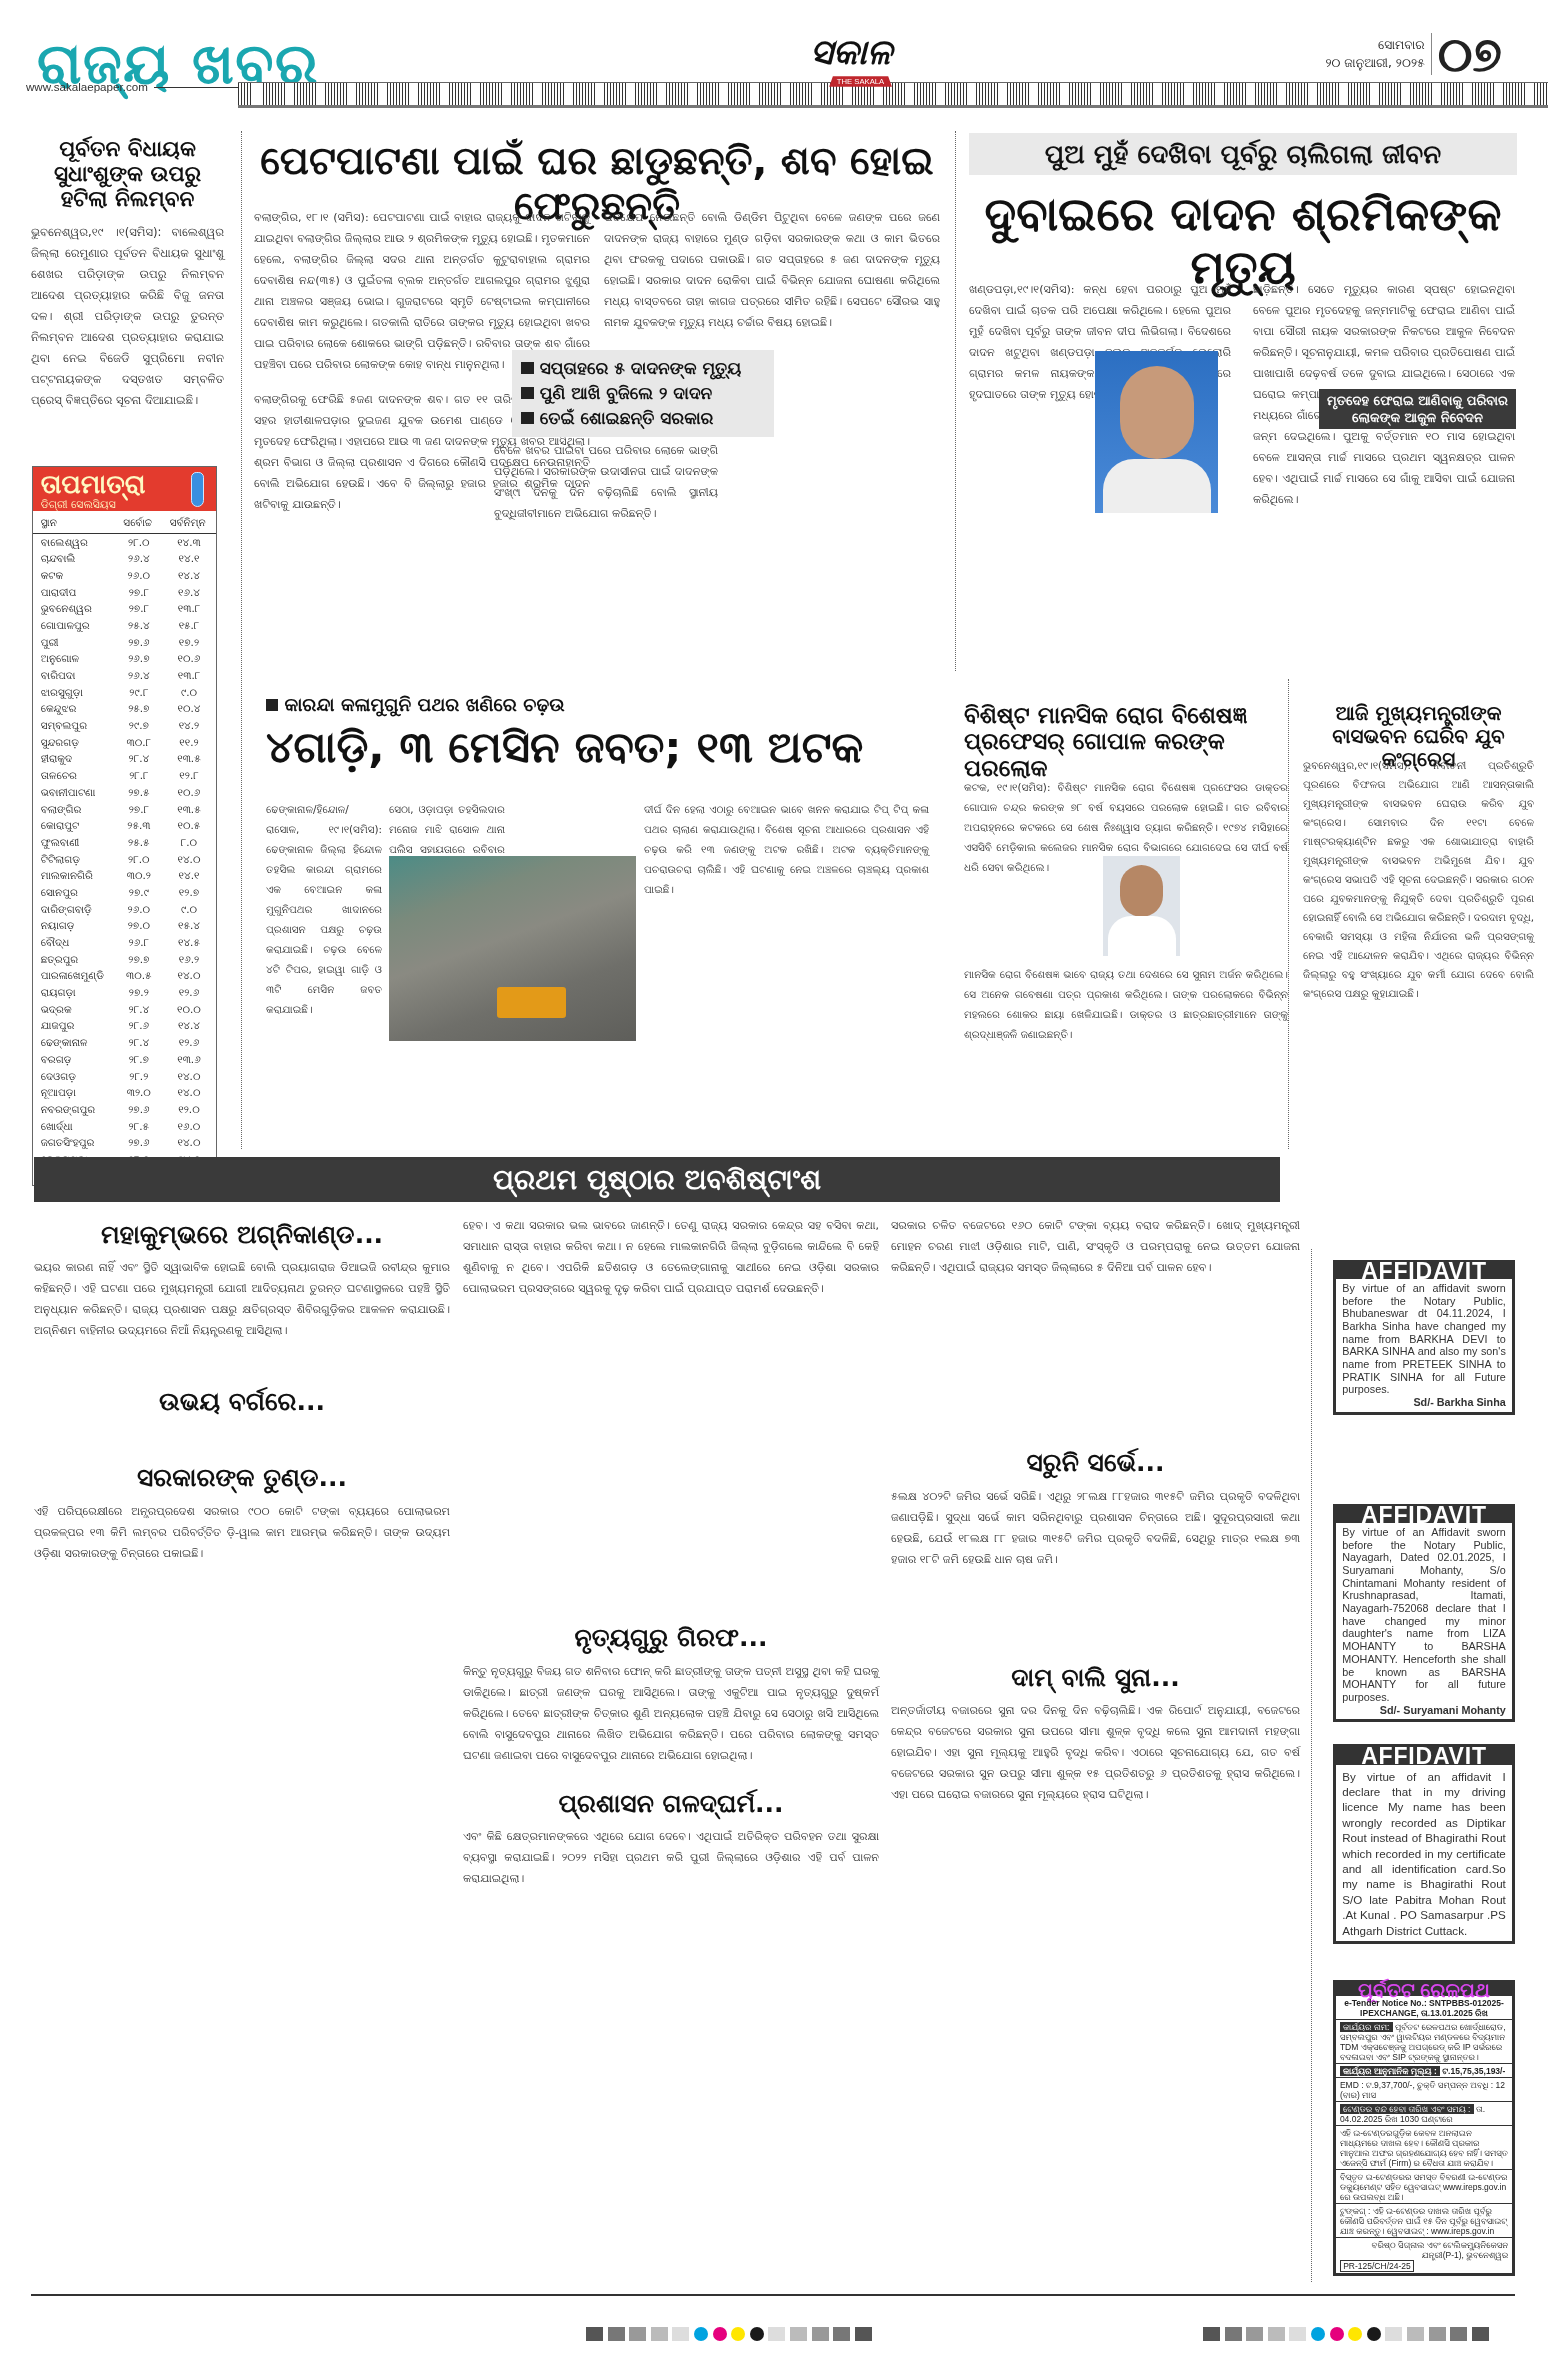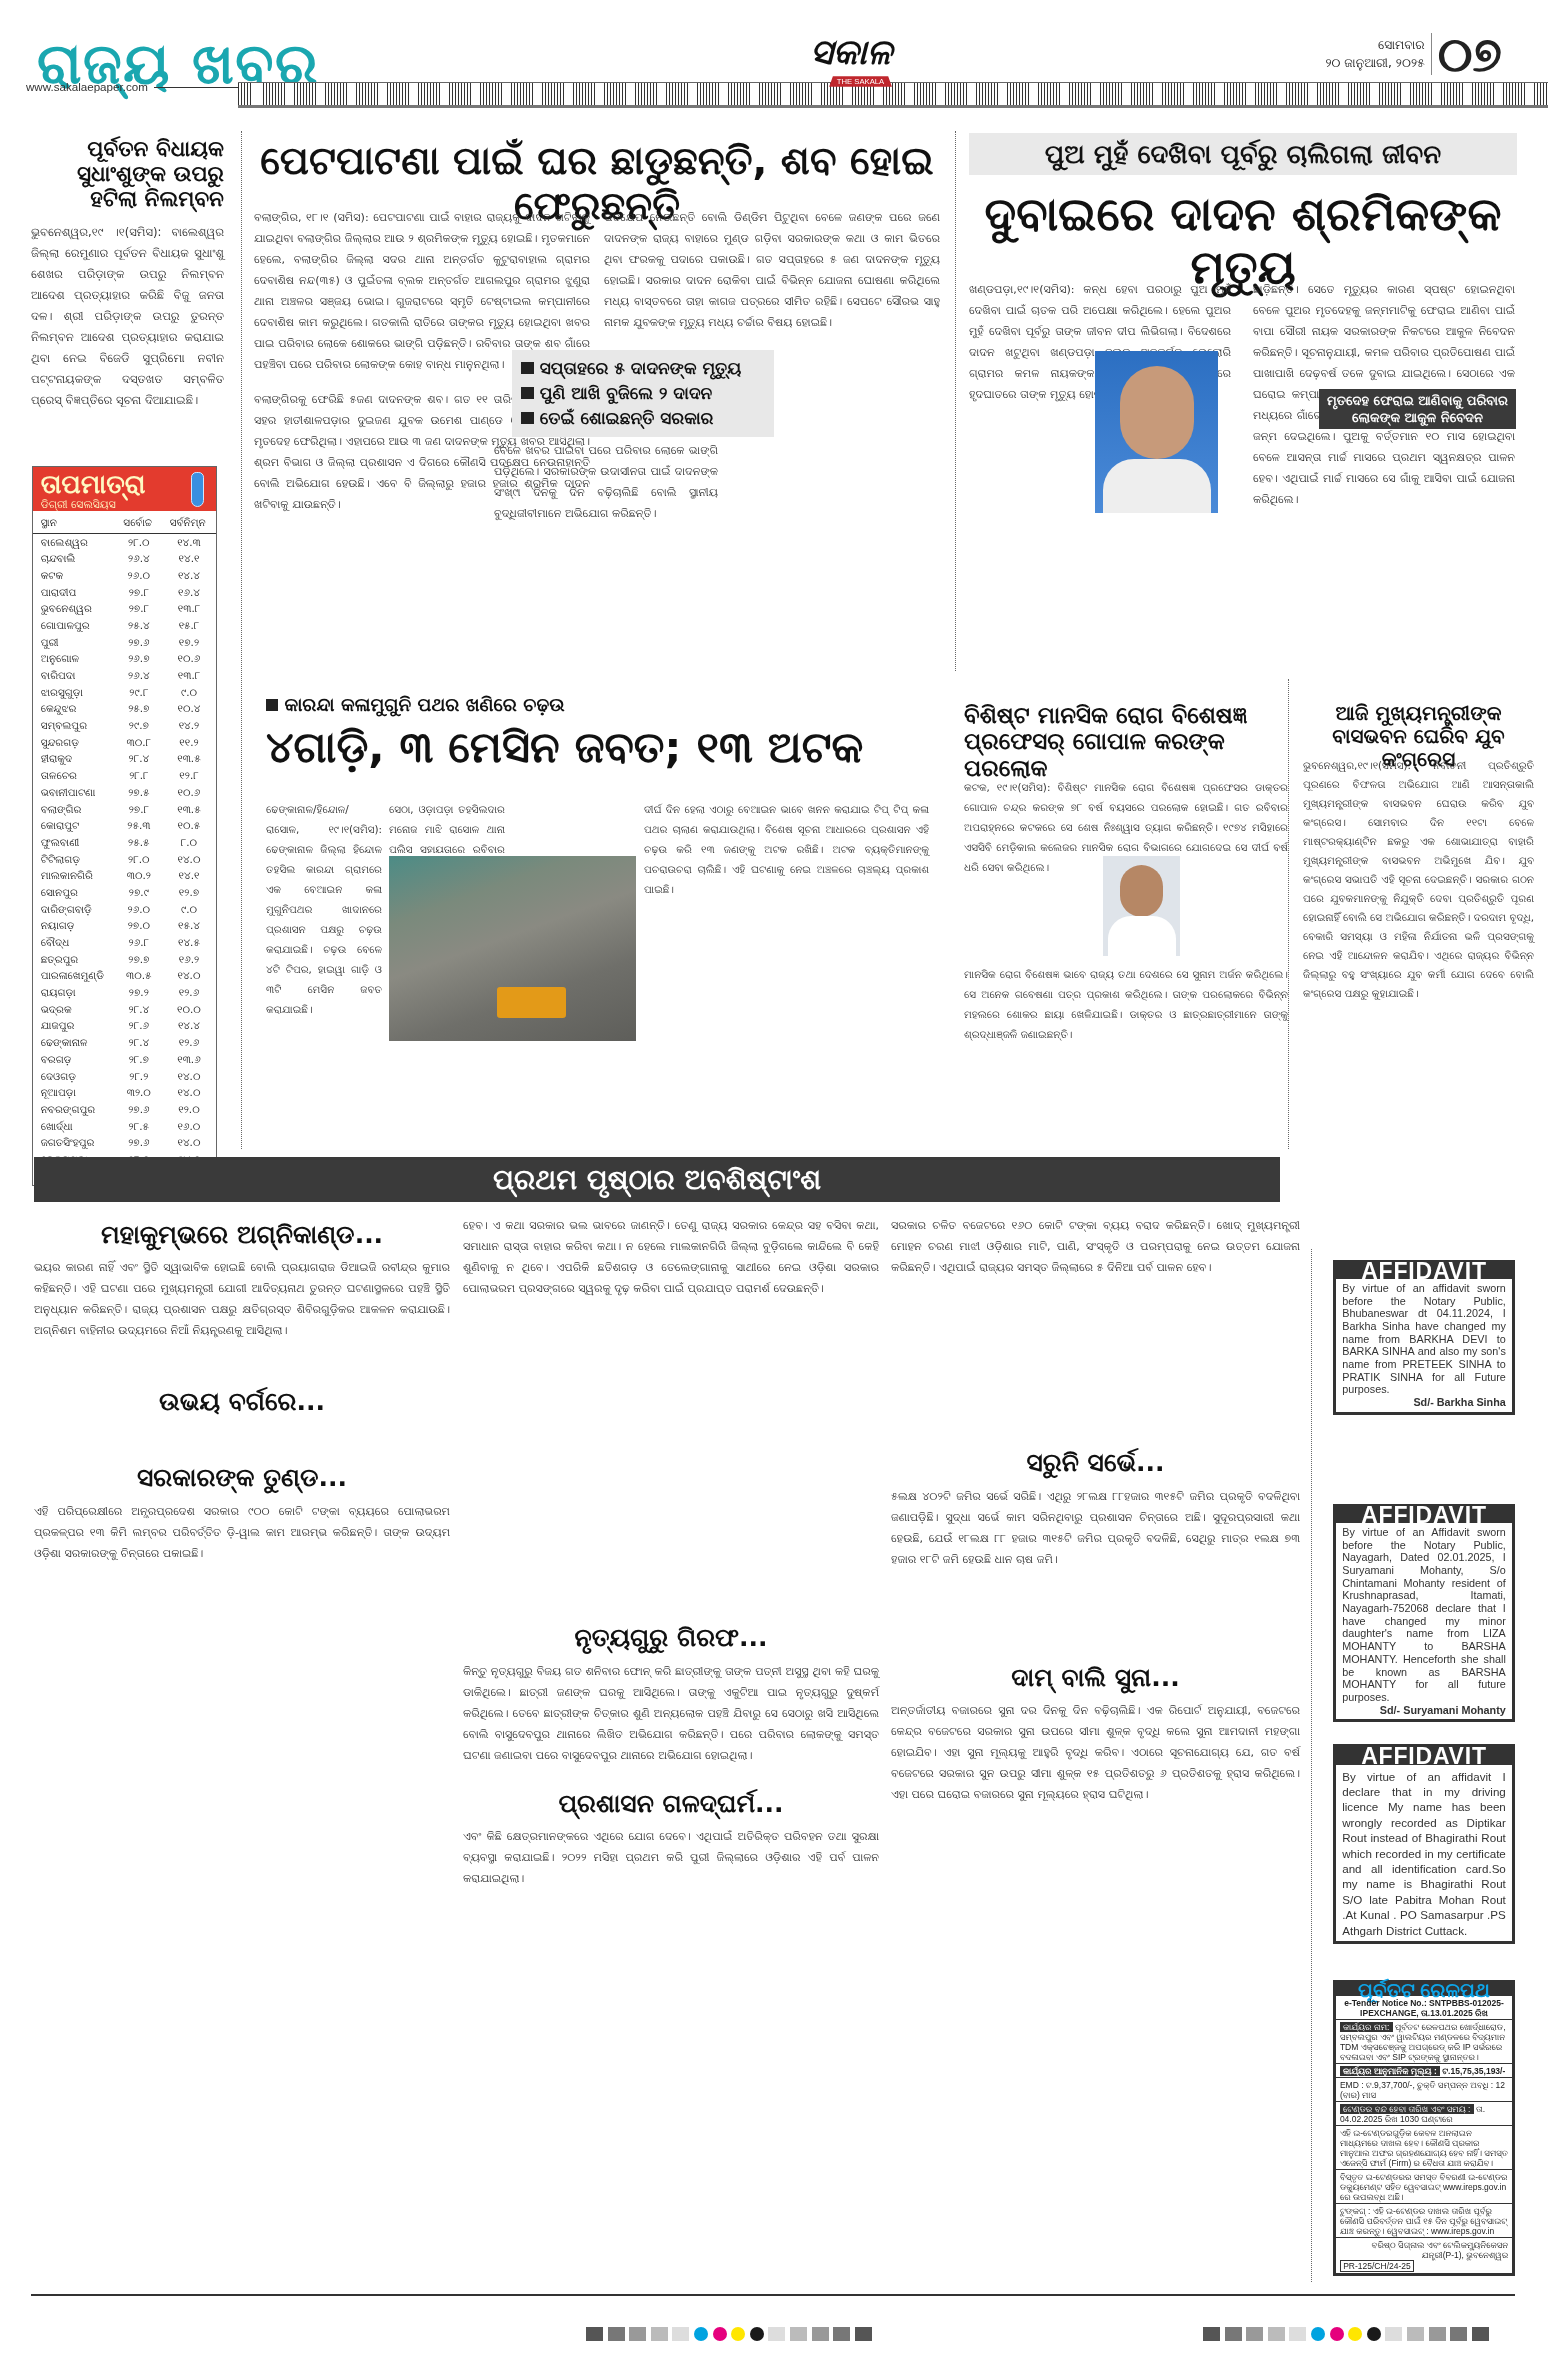--- a/index.html
+++ b/index.html
@@ -35,21 +35,21 @@
 .greybar{background:#e9e9e9}
 .darkbar{background:#3a3a3a;color:#fff}
 .photo{background:linear-gradient(#2c6fc2,#4a8ad8)}
 .mine{background:linear-gradient(160deg,#4c8c86 0%,#7a8a7c 25%,#8a8a82 45%,#6f6f6a 70%,#5e5e5a 100%)}
 .excav{width:69px;height:31px;background:#e39a18;border-radius:3.1px}
 .aff{border:3.1px solid #333;background:#fff;font-family:"Liberation Sans",sans-serif;font-size:10.8px;line-height:12.7px;text-align:justify;color:#333}
 .aff .h{background:#333;color:#fff;font-size:23px;font-weight:bold;text-align:center;letter-spacing:0.8px;padding:1.5px 0}
 .aff .b{padding:3.1px 6.2px}
 .aff .sd{text-align:right;font-weight:bold}
 .rail{border:3.1px solid #333;font-size:8.5px;font-family:"Liberation Sans",sans-serif;line-height:10px}
-.rail .h{background:#333;color:#0ea5e9;font-size:20px;font-weight:bold;text-align:center;padding:1.5px}
+.rail .h{background:#333;color:#d946ef;font-size:20px;font-weight:bold;text-align:center;padding:1.5px}
 .rail .r{border-bottom:0.8px solid #333;padding:1.5px 3.9px}
 .rail .k{background:#333;color:#fff;padding:0 3.1px}
 .sub{font-size:25px;font-weight:bold;text-align:center;color:#111;margin:4.6px 0 7.7px}
 .colorbar{display:flex;gap:4.6px;align-items:center}
 .sw{width:17px;height:14px}
 .dot{width:14px;height:14px;border-radius:50%}
 </style>
 </head>
 <body>
 
@@ -69,21 +69,21 @@
   <div class="sep"></div>
   <div class="pg">୦୭</div>
 </div>
 
 <div class="abs vdot" style="left:241px;top:131px;height:1018px"></div>
 <div class="abs vdot" style="left:955px;top:131px;height:540px"></div>
 <div class="abs vdot" style="left:1288px;top:679px;height:470px"></div>
 <div class="abs vdot" style="left:1311px;top:1249px;height:1033px"></div>
 
 <div class="abs" style="left:31px;top:137px;width:193px">
-  <div class="hl" style="font-size:21.6px;text-align:right">ପୂର୍ବତନ ବିଧାୟକ ସୁଧାଂଶୁଙ୍କ ଉପରୁ ହଟିଲା ନିଲମ୍ବନ</div>
+  <div class="hl" style="font-size:21.6px;text-align:center">ପୂର୍ବତନ ବିଧାୟକ ସୁଧାଂଶୁଙ୍କ ଉପରୁ ହଟିଲା ନିଲମ୍ବନ</div>
   <div class="body" style="margin-top:10.8px;font-size:11.6px;line-height:21px">ଭୁବନେଶ୍ୱର,୧୯ ।୧(ସମିସ): ବାଲେଶ୍ୱର ଜିଲ୍ଲା ରେମୁଣାର ପୂର୍ବତନ ବିଧାୟକ ସୁଧାଂଶୁ ଶେଖର ପରିଡ଼ାଙ୍କ ଉପରୁ ନିଲମ୍ବନ ଆଦେଶ ପ୍ରତ୍ୟାହାର କରିଛି ବିଜୁ ଜନତା ଦଳ। ଶ୍ରୀ ପରିଡ଼ାଙ୍କ ଉପରୁ ତୁରନ୍ତ ନିଲମ୍ବନ ଆଦେଶ ପ୍ରତ୍ୟାହାର କରାଯାଇ ଥିବା ନେଇ ବିଜେଡି ସୁପ୍ରିମୋ ନବୀନ ପଟ୍ଟନାୟକଙ୍କ ଦସ୍ତଖତ ସମ୍ବଳିତ ପ୍ରେସ୍ ବିଜ୍ଞପ୍ତିରେ ସୂଚନା ଦିଆଯାଇଛି।</div>
 </div>
 
 <div class="abs temp-box">
   <div class="temp-head">
     <div class="t">ତାପମାତ୍ରା</div>
     <div class="s">ଡିଗ୍ରୀ ସେଲସିୟସ</div>
     <div class="thermo"></div>
   </div>
   <table class="temp">

